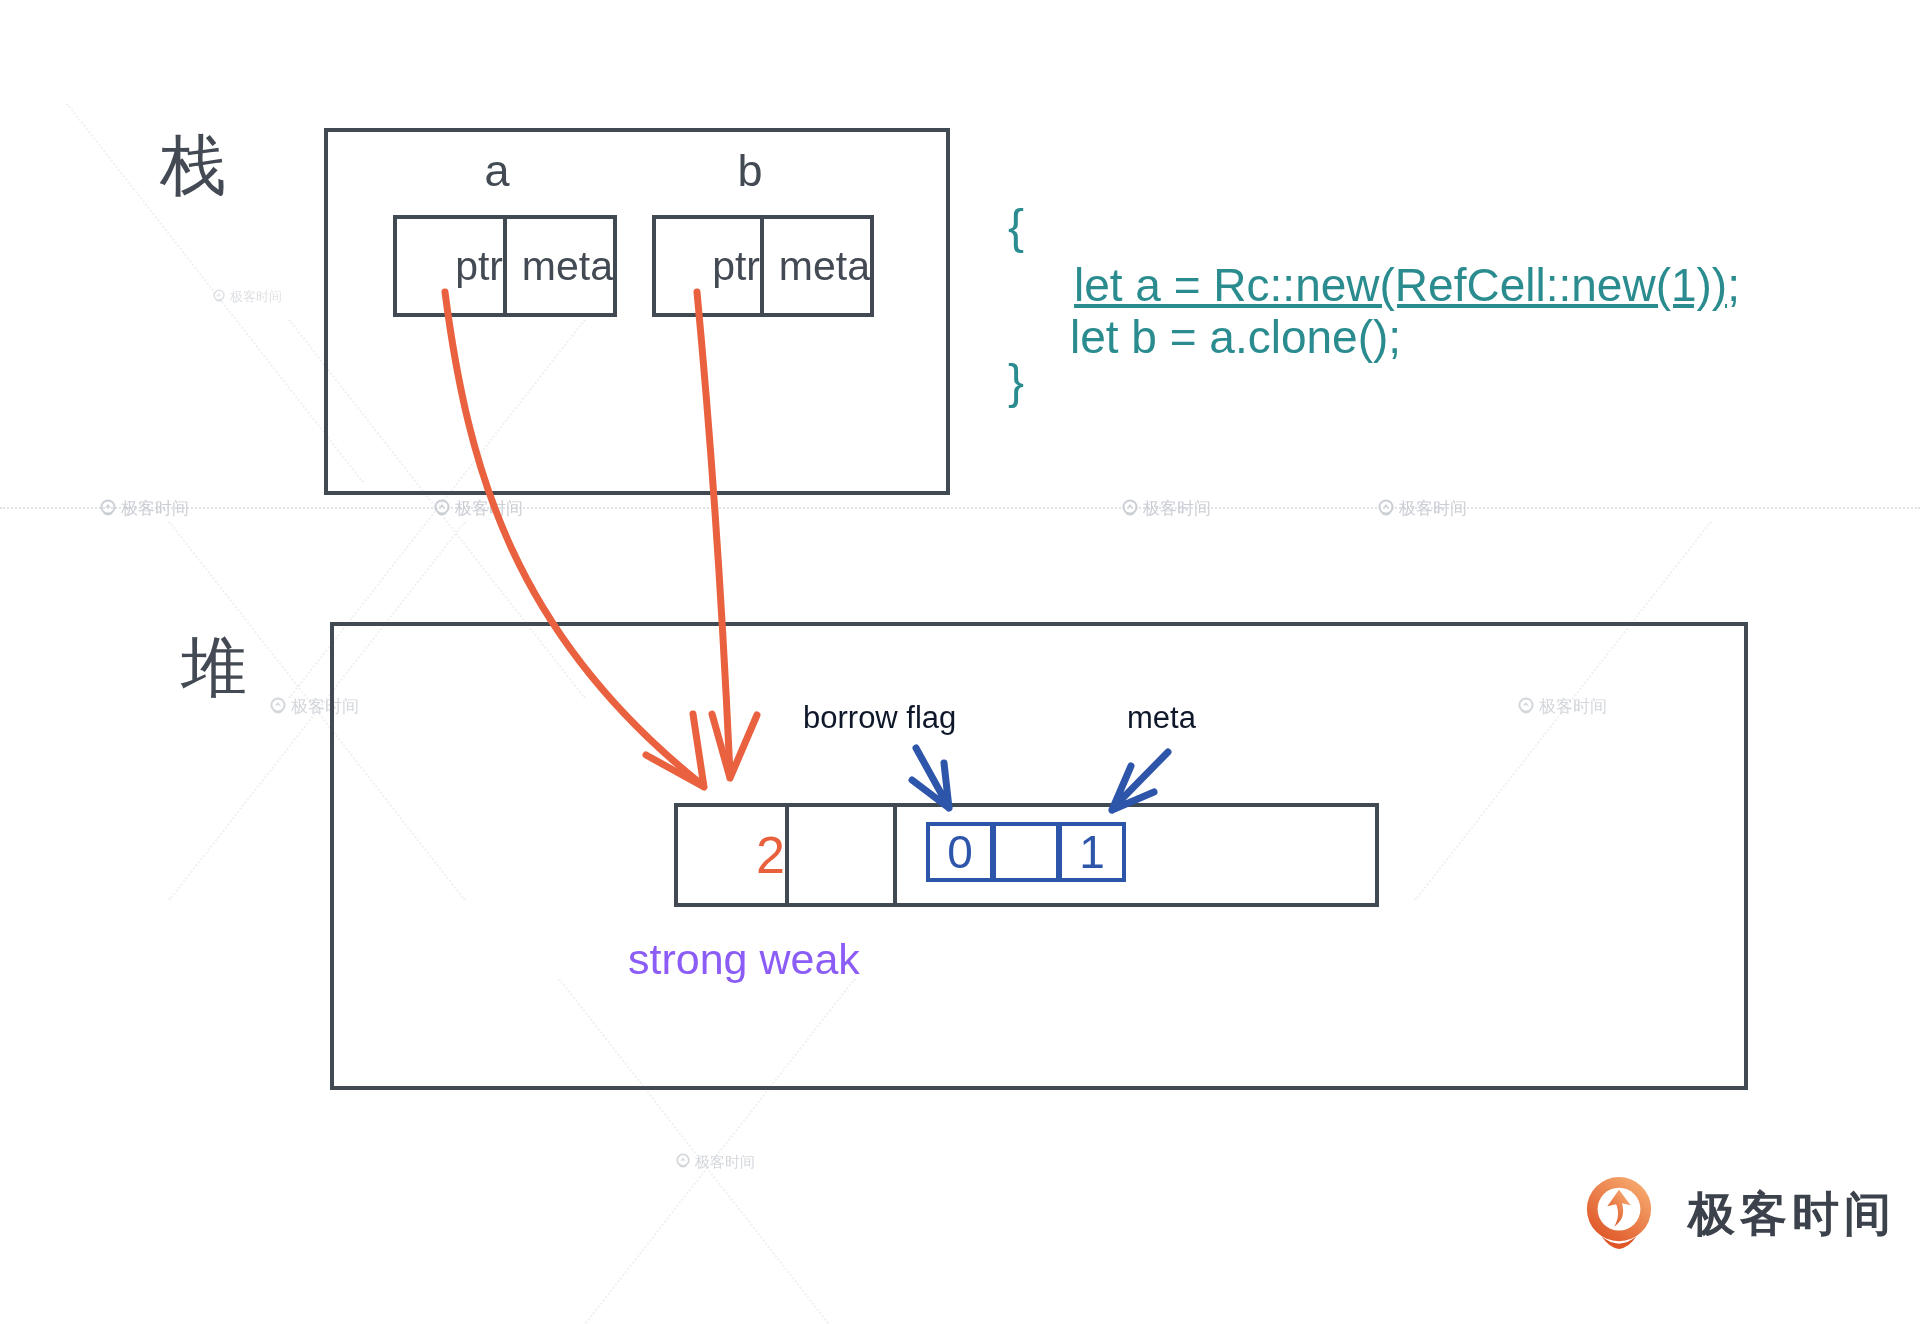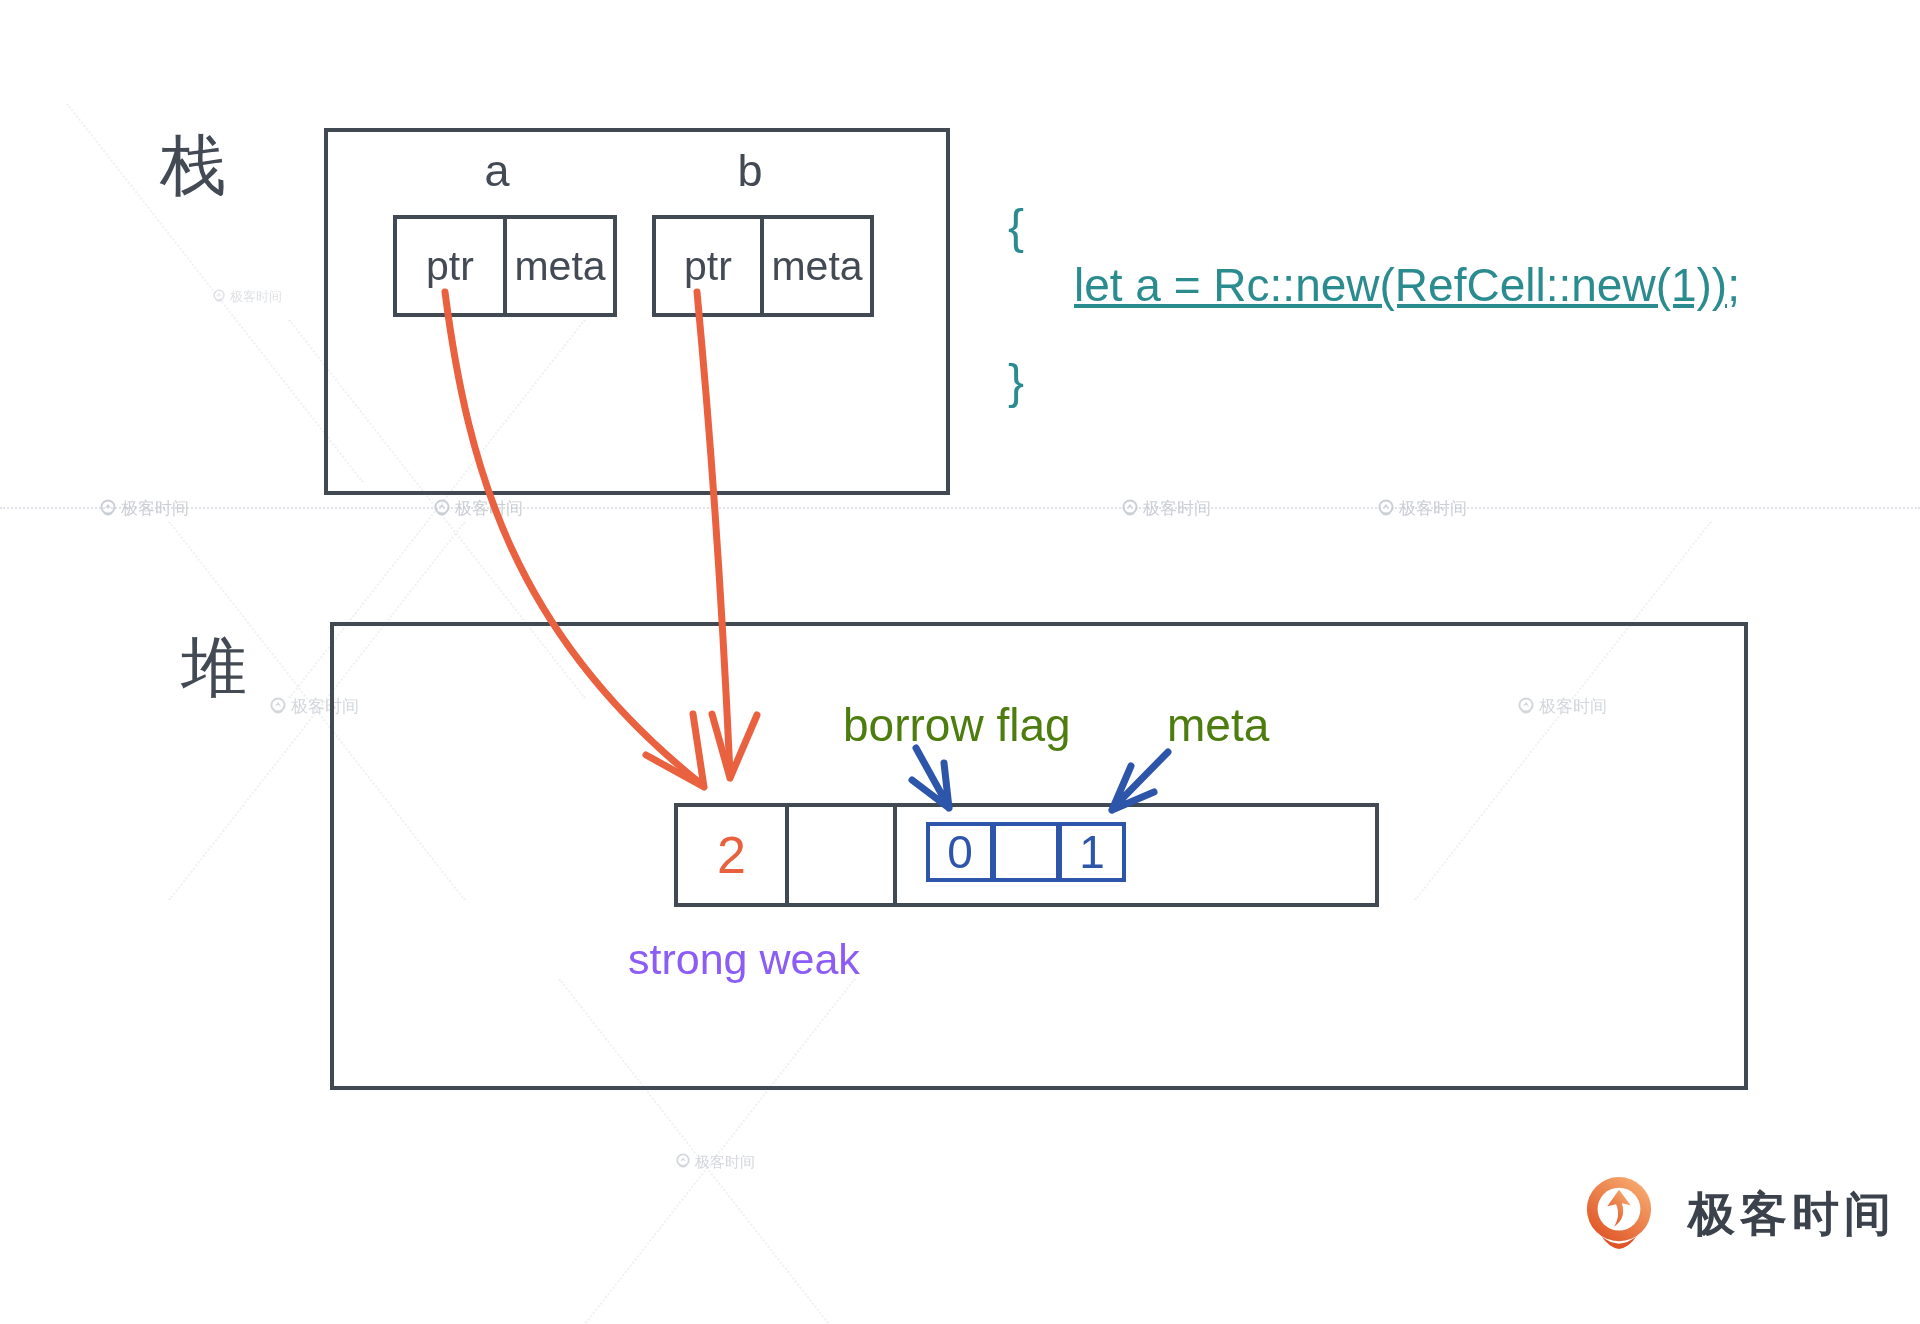--- a/index.html
+++ b/index.html
@@ -9,31 +9,31 @@
     color:#434a54;
   }
   .abs{position:absolute;}
   
   .region-label{font-size:66px;color:#434a54;line-height:1;}
   
   .frame{border:4px solid #414953;box-sizing:border-box;background:transparent;}
   
   .var-label{font-size:45px;color:#434a54;text-align:center;width:100px;line-height:1;}
   
-  .cell{border:4px solid #414953;box-sizing:border-box;display:flex;align-items:center;justify-content:center;
+  .cell{border:4px solid #414953;box-sizing:border-box;display:flex;align-items:center;justify-content:flex-end;
         font-size:41px;color:#434a54;background:#ffffff;}
   .heap-cell{background:transparent;}
   .cell-num-orange{color:#e9603c;font-size:52px;}
   .blue-box{border:4px solid #2d55a9;box-sizing:border-box;display:flex;align-items:center;justify-content:center;
         font-size:46px;color:#2d55a9;background:#ffffff;}
   
   .code{color:#2b8c90;font-size:46px;line-height:1;white-space:pre;}
   .code-brace{font-size:48px;}
   
-  .blue-label{color:#4d7c0f;font-size:46px;line-height:1;white-space:pre;margin-left:40px;}
+  .blue-label{color:#0f172a;font-size:31px;line-height:1;white-space:pre;}
   
   .slate-label{color:#8b5cf6;font-size:43px;line-height:1;white-space:pre;}
   
   .wm{display:flex;align-items:center;gap:5px;color:#c9cdd3;white-space:nowrap;line-height:1;}
   .wm svg{display:block;}
   .wm-row{font-size:17px;opacity:.95;}
   .wm-faint{font-size:17px;opacity:.8;}
   .wm-small{font-size:15px;opacity:.8;}
   .wm-tiny{font-size:13px;opacity:.6;}
   .dotted-h{border-top:2px dotted #dfe2e6;}
@@ -139,20 +139,21 @@
   </div>
   <div class="abs cell" style="left:652px;top:215px;width:112px;height:102px;">
     <span>ptr</span>
   </div>
   <div class="abs cell" style="left:760px;top:215px;width:114px;height:102px;">
     <span>meta</span>
   </div>
 
   <div class="abs code code-brace" style="left:1008px;top:203px;">{</div>
   <div class="abs code" style="left:1074px;top:262px;text-decoration:underline;">let a = Rc::new(RefCell::new(1));</div>
+  <div class="abs code" style="left:1070px;top:314px;">let b = a.clone();</div>
   <div class="abs code code-brace" style="left:1008px;top:358px;">}</div>
 
   <div class="abs region-label" style="left:181px;top:634px;">堆</div>
 
   <div class="abs frame" style="left:330px;top:622px;width:1418px;height:468px;"></div>
 
   <div class="abs cell heap-cell" style="left:674px;top:803px;width:115px;height:104px;">
     <span class="cell-num-orange">2</span>
   </div>
   <div class="abs cell heap-cell" style="left:785px;top:803px;width:112px;height:104px;">

